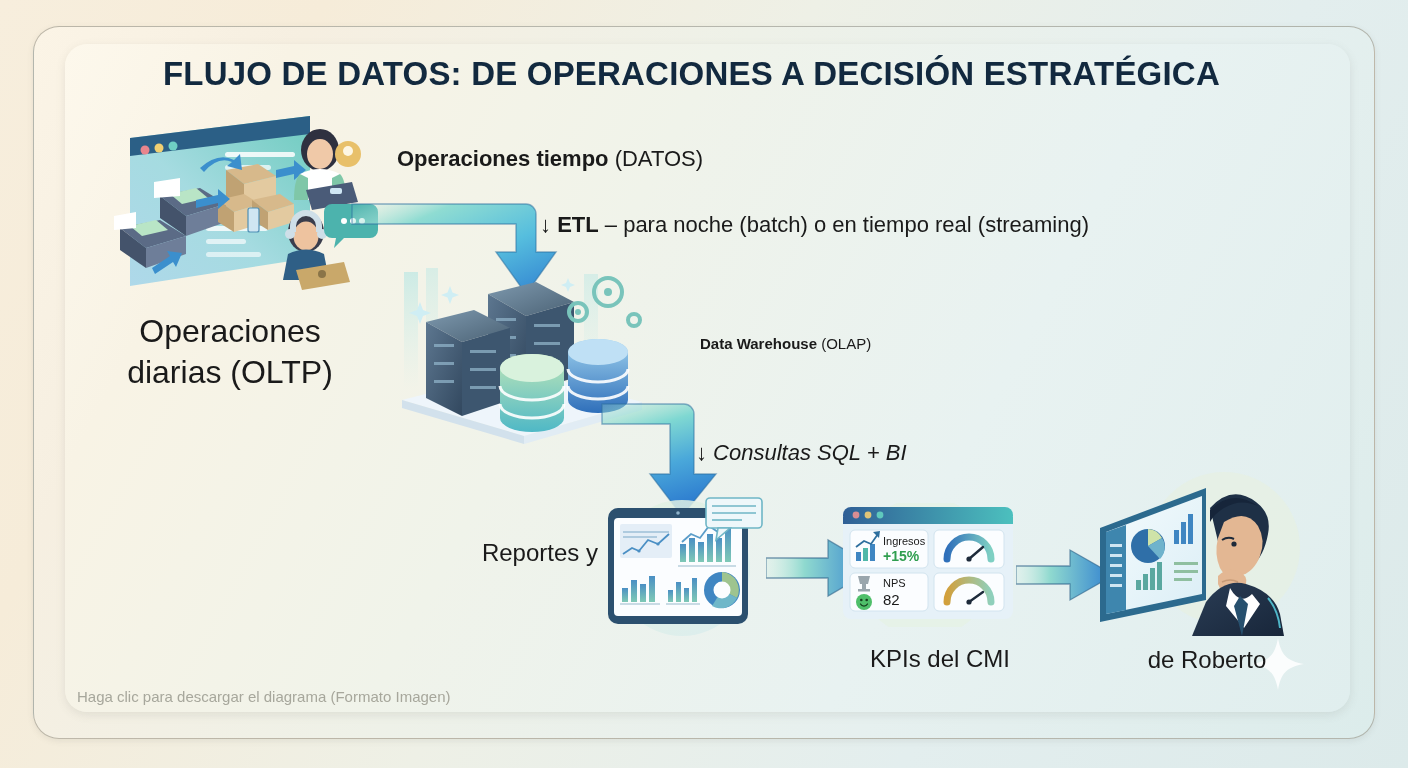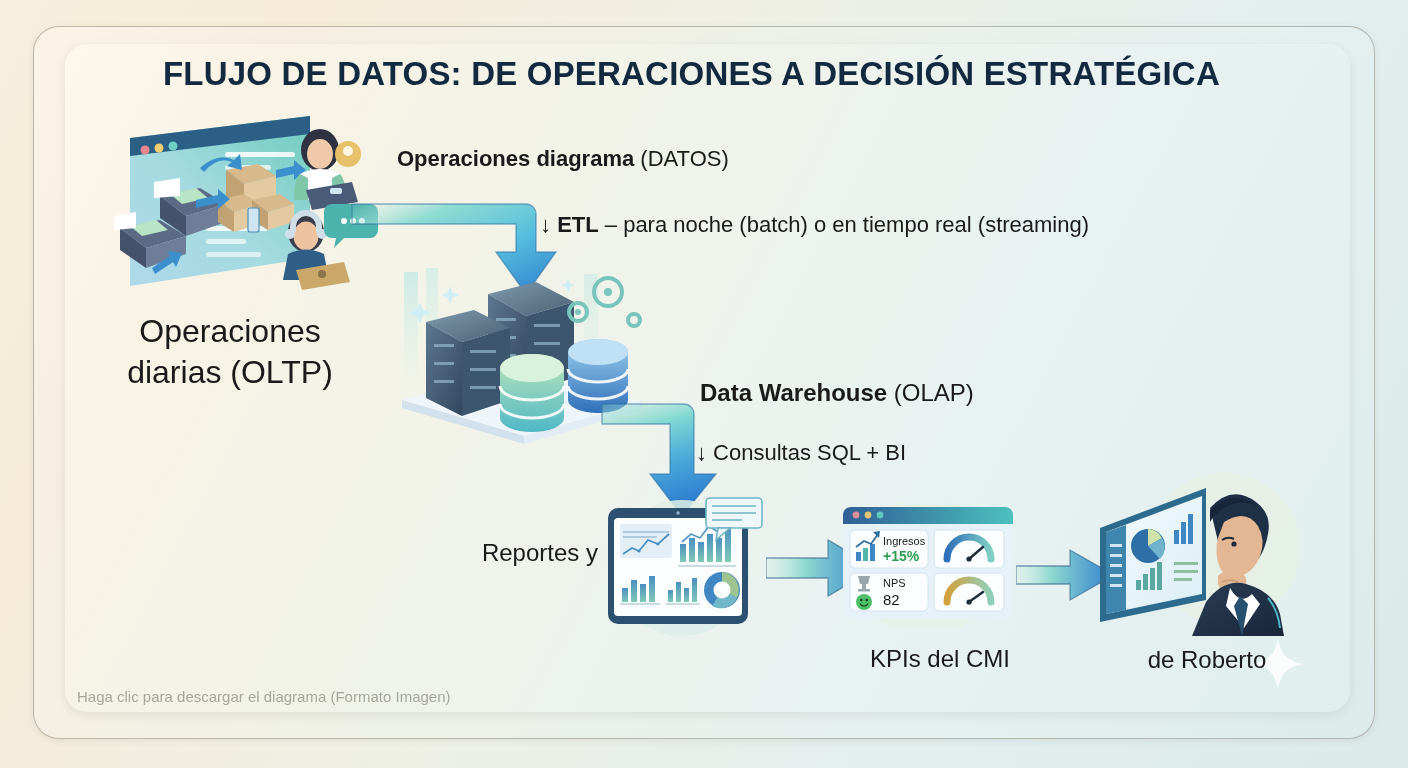--- a/index.html
+++ b/index.html
@@ -50,22 +50,22 @@
     color: #12293f;
     white-space: nowrap;
   }
 
   
   .lbl { position: absolute; color: #1a1a1a; white-space: nowrap; }
   .lbl .b { font-weight: bold; }
 
   #label-oltp-head   { left: 397px; top: 146px; font-size: 22px; }
   #label-etl         { left: 540px; top: 212px; font-size: 22px; }
-  #label-dwh-head    { left: 700px; top: 335px; font-size: 24px; margin-top: 44px; }
-  #label-sql         { left: 696px; top: 440px; font-size: 22px; }
+  #label-dwh-head    { left: 700px; top: 335px; font-size: 15px; }
+  #label-sql         { left: 696px; top: 440px; font-size: 22px; font-style: italic; }
 
   #label-oltp-cap {
     left: 115px; top: 311px; width: 230px;
     font-size: 32px; text-align: center; line-height: 1.28;
     white-space: normal;
   }
   #label-reports-cap {
     left: 420px; top: 538px; width: 178px;
     font-size: 24px; text-align: right; line-height: 1.28;
     white-space: normal;
@@ -195,21 +195,21 @@
     <path d="M196 162 L244 154 L250 174 L202 182 Z" fill="#c9a86a"></path>
     <circle cx="222" cy="166" r="4" fill="#8a7448"></circle>
     <path d="M232 96 h38 a8 8 0 0 1 8 8 v18 a8 8 0 0 1 -8 8 h-26 l-10 10 2 -10 h-4 a8 8 0 0 1 -8 -8 v-18 a8 8 0 0 1 8 -8 Z" fill="#4cb3ad"></path>
     <circle cx="244" cy="113" r="3" fill="#ffffff"></circle>
     <circle cx="253" cy="113" r="3" fill="#ffffff"></circle>
     <circle cx="262" cy="113" r="3" fill="#ffffff"></circle>
   </g>
 </svg>
 
 <div class="lbl" id="label-oltp-head">
-  <span class="b">Operaciones diagrama</span><span> (DATOS)</span>
+  <span class="b">Operaciones tiempo</span><span> (DATOS)</span>
 </div>
 
 <div class="lbl" id="label-oltp-cap">
   <div>Operaciones</div>
   <div>diarias (OLTP)</div>
 </div>
 
 <svg class="arrow" id="arrow-etl" viewBox="0 0 220 110">
   <defs>
     <linearGradient id="gElbow1" x1="0" y1="0" x2="1" y2="1">

